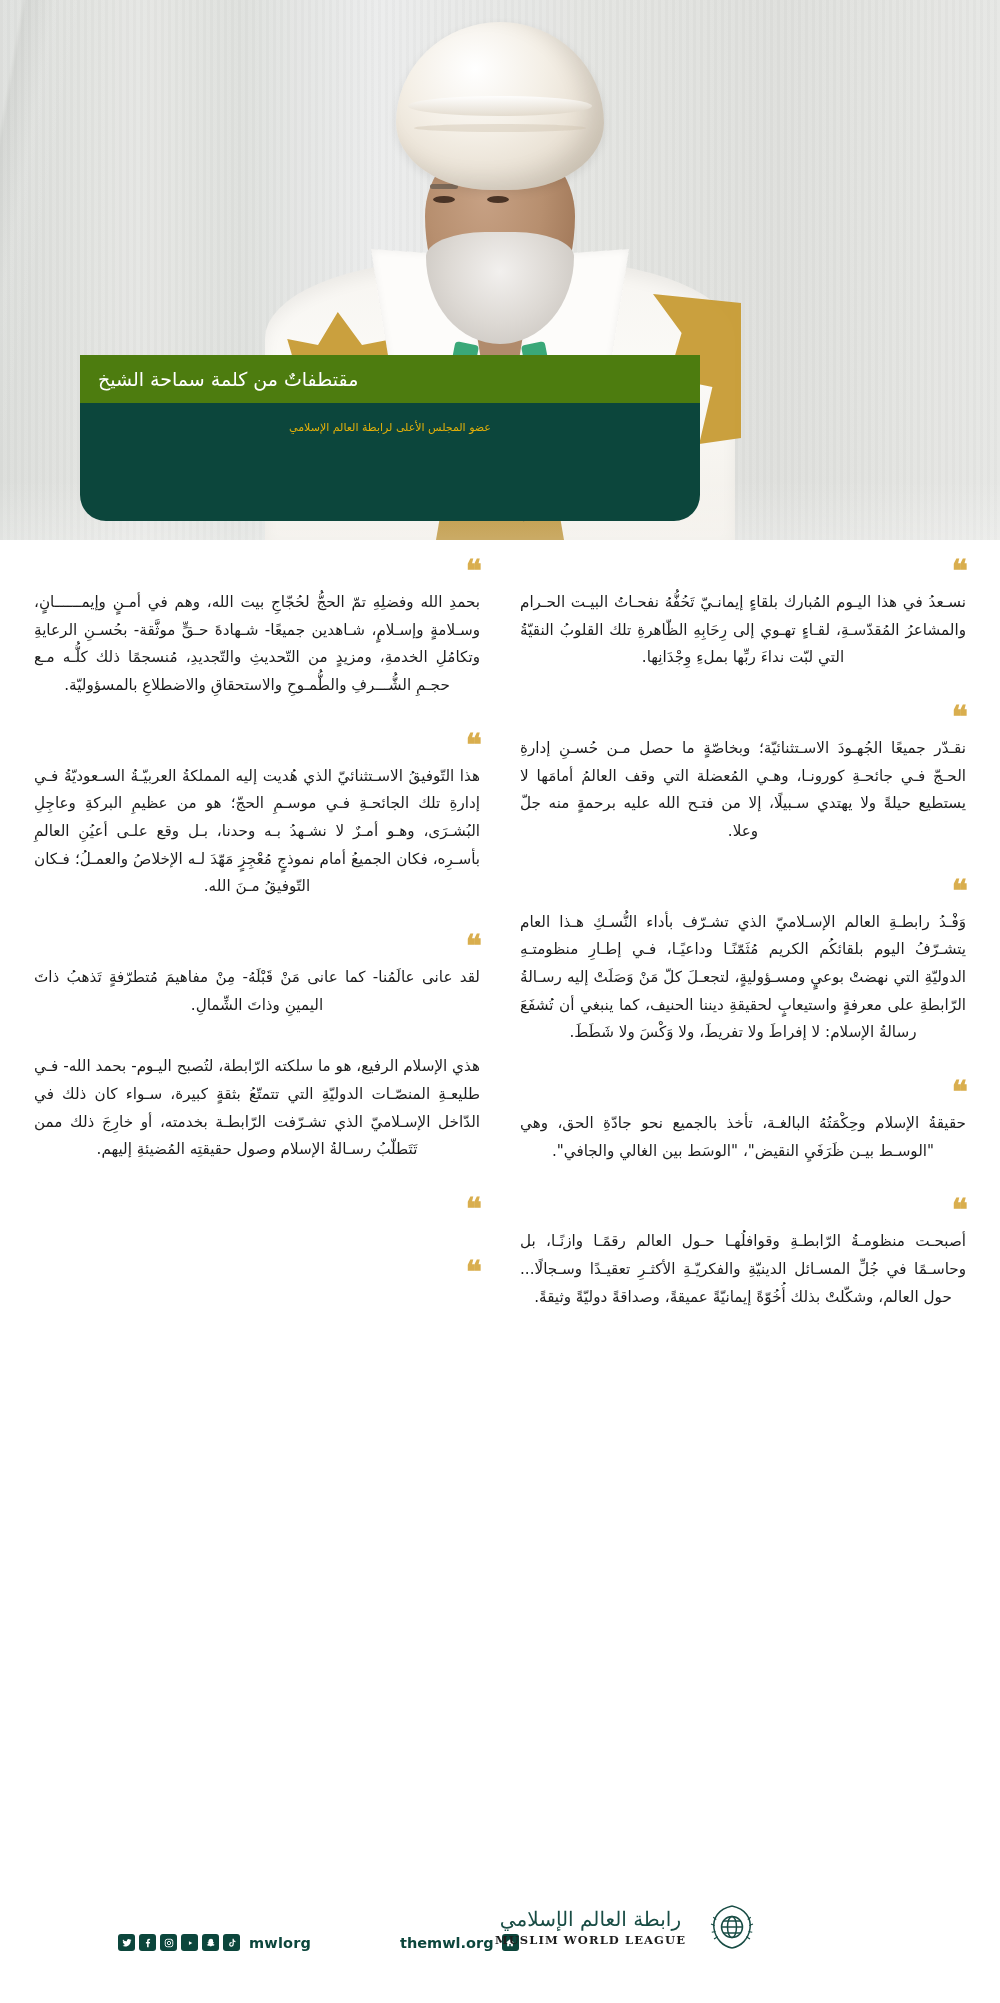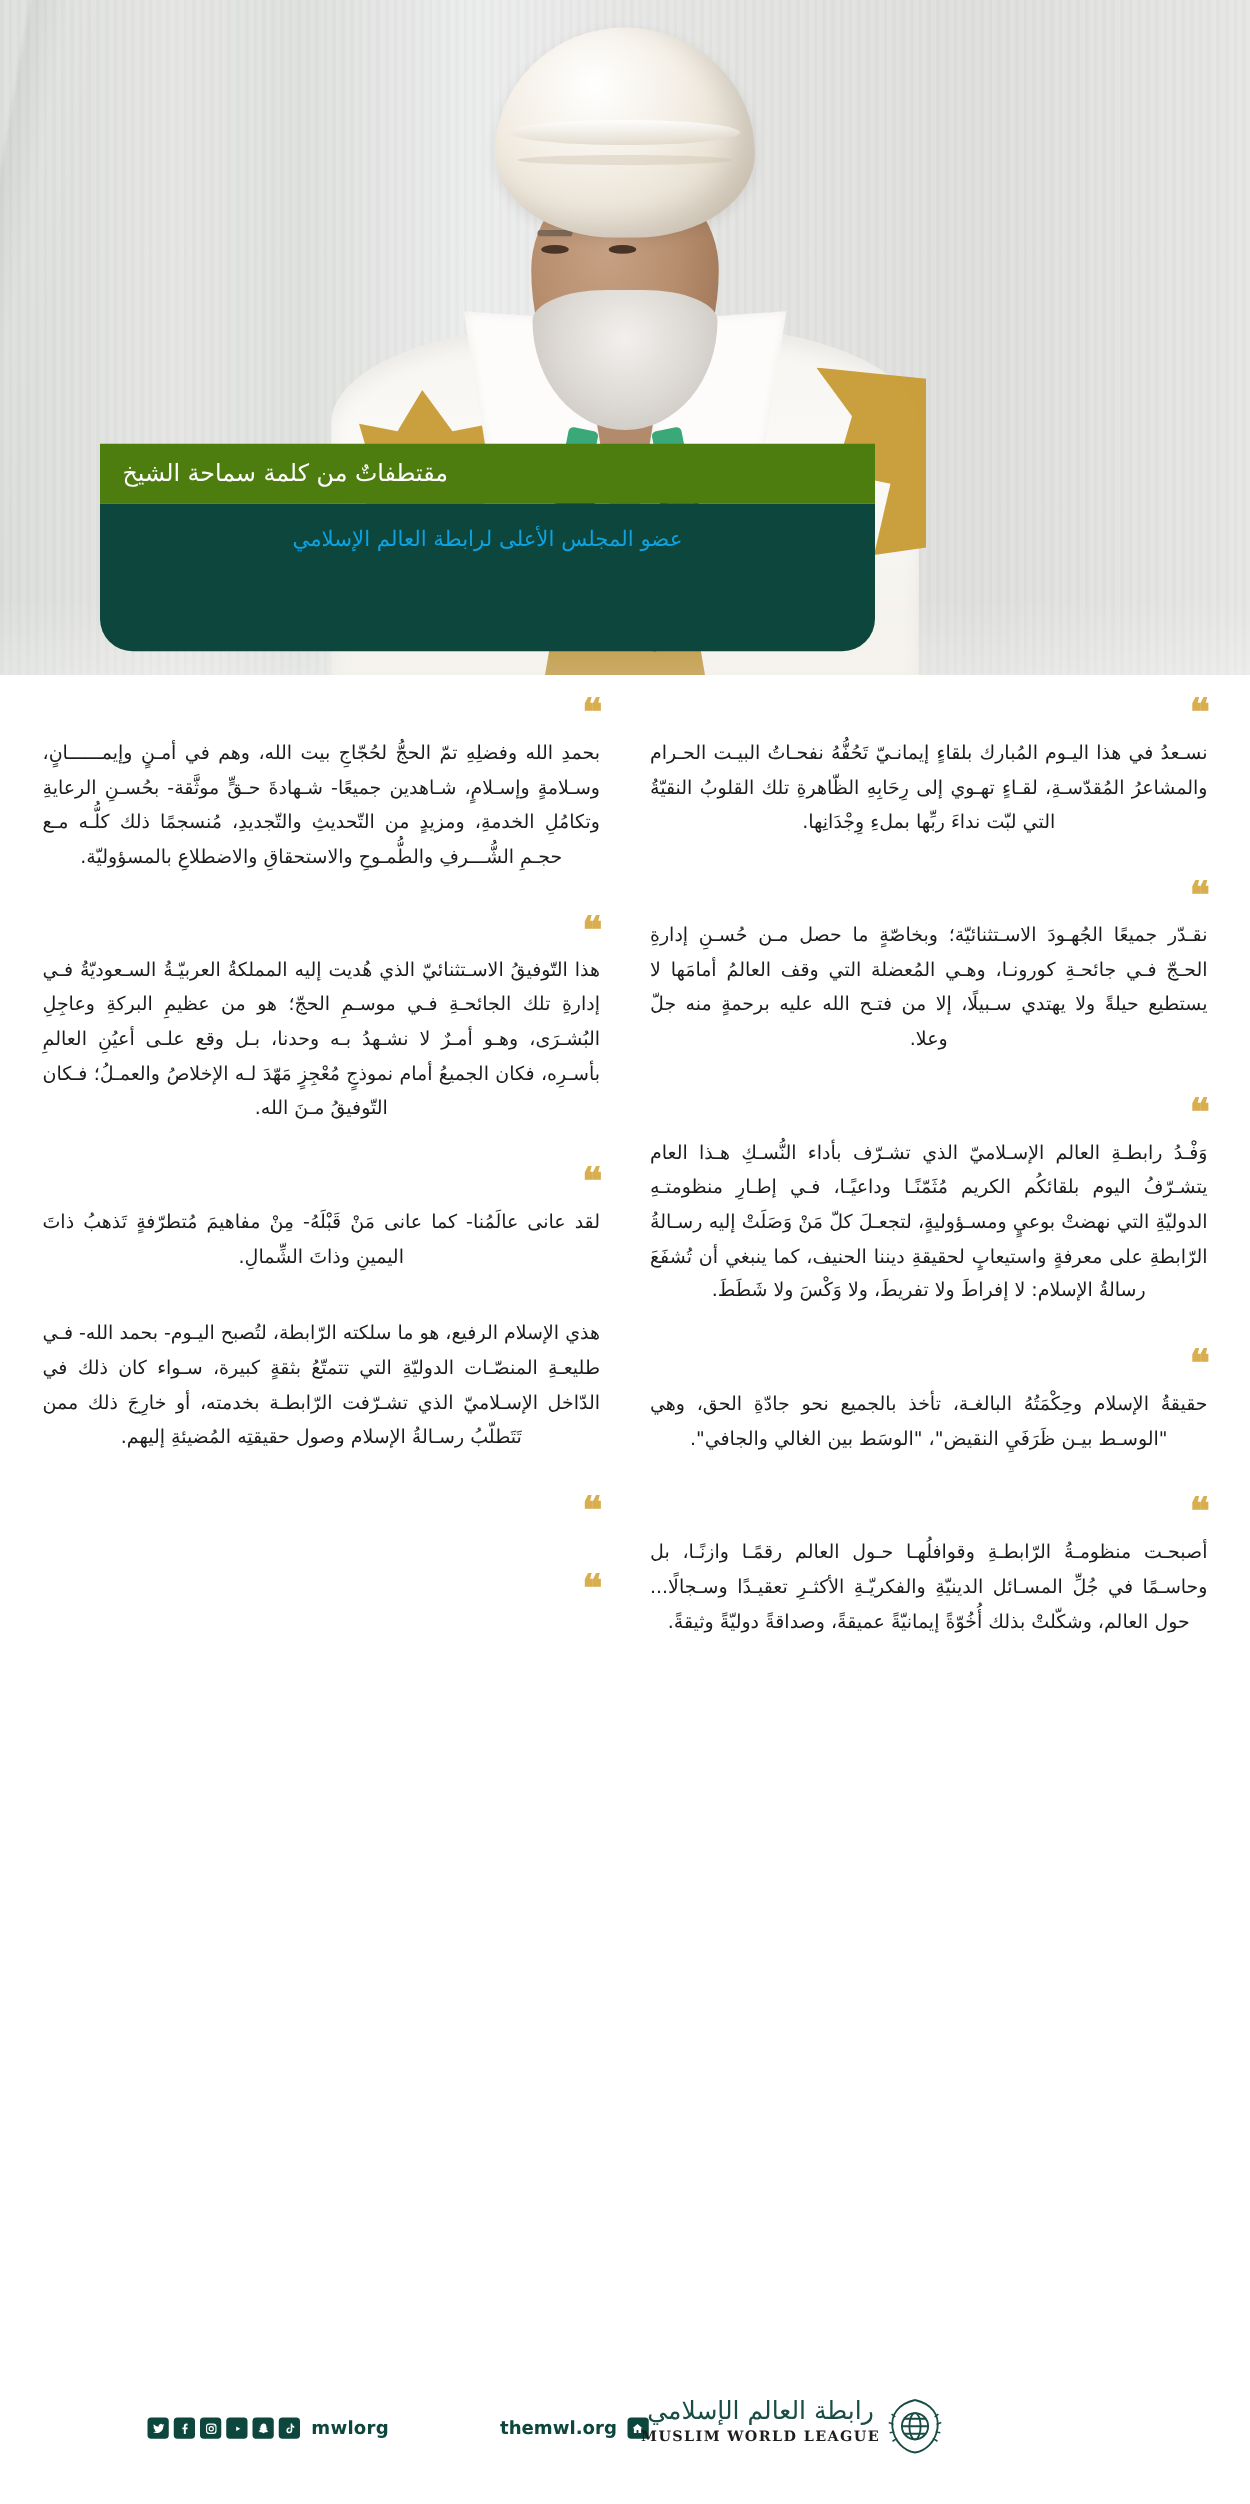--- a/index.html
+++ b/index.html
@@ -117,21 +117,21 @@
     box-sizing:border-box;
     padding:12px 40px 16px 40px;
     text-align:center;
     z-index:4;
   }
   .name-card .name{
     color:#ffffff; font-size:38px; font-weight:bold; line-height:1.25; margin:2px 0 0;
     letter-spacing:0;
   }
   .name-card .role{
-    color:#0ea5e9; font-size:17px; font-weight:400; line-height:1.3; margin-top:6px; opacity:.97;
+    color:#eab308; font-size:11px; font-weight:400; line-height:1.3; margin-top:6px; opacity:.97;
   }
 
   
   .content{
     position:absolute; left:0; top:560px; width:1000px; height:1290px;
     box-sizing:border-box; padding:0 34px;
   }
   .cols{display:flex; flex-direction:row; gap:40px; height:100%;}
   .col{width:calc(50% - 20px); display:flex; flex-direction:column;}
 
@@ -164,22 +164,22 @@
     display:flex;align-items:center;justify-content:center;
     color:#fff;font-size:9.5px;line-height:1;
   }
   .web{
     position:absolute; left:400px; bottom:52px;
     display:flex; align-items:center; gap:8px; direction:ltr;
   }
   .web .handle{ font-size:14.5px; color:#0c463c; font-weight:700; }
 
   .brand{
-    position:absolute; right:40px; bottom:38px;
-    display:flex; align-items:flex-start; gap:4px; direction:ltr;
+    position:absolute; right:40px; bottom:52px;
+    display:flex; align-items:center; gap:22px; direction:ltr;
   }
   .brand-text{ text-align:center; }
   .brand-ar{
     font-size:20px; color:#184c44; font-family:"DejaVu Serif","Liberation Serif",serif;
     line-height:1.1; letter-spacing:-1px; white-space:nowrap;
   }
   .brand-en{
     font-size:11.5px; color:#1d1d1d; letter-spacing:1.1px; font-weight:bold;
     font-family:"DejaVu Serif","Liberation Serif",serif; margin-top:3px; white-space:nowrap;
   }

